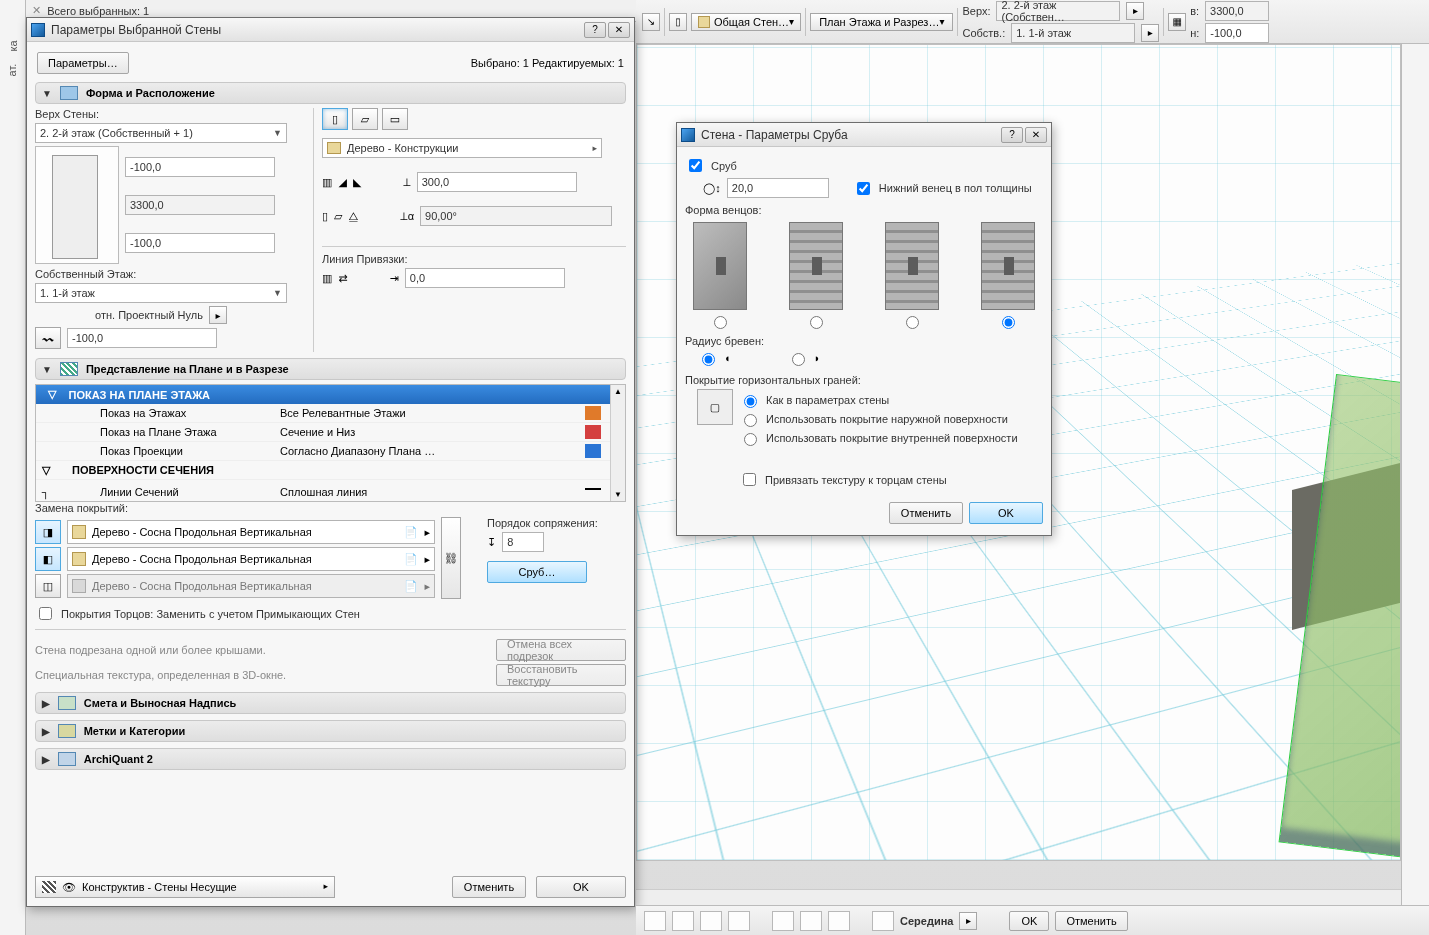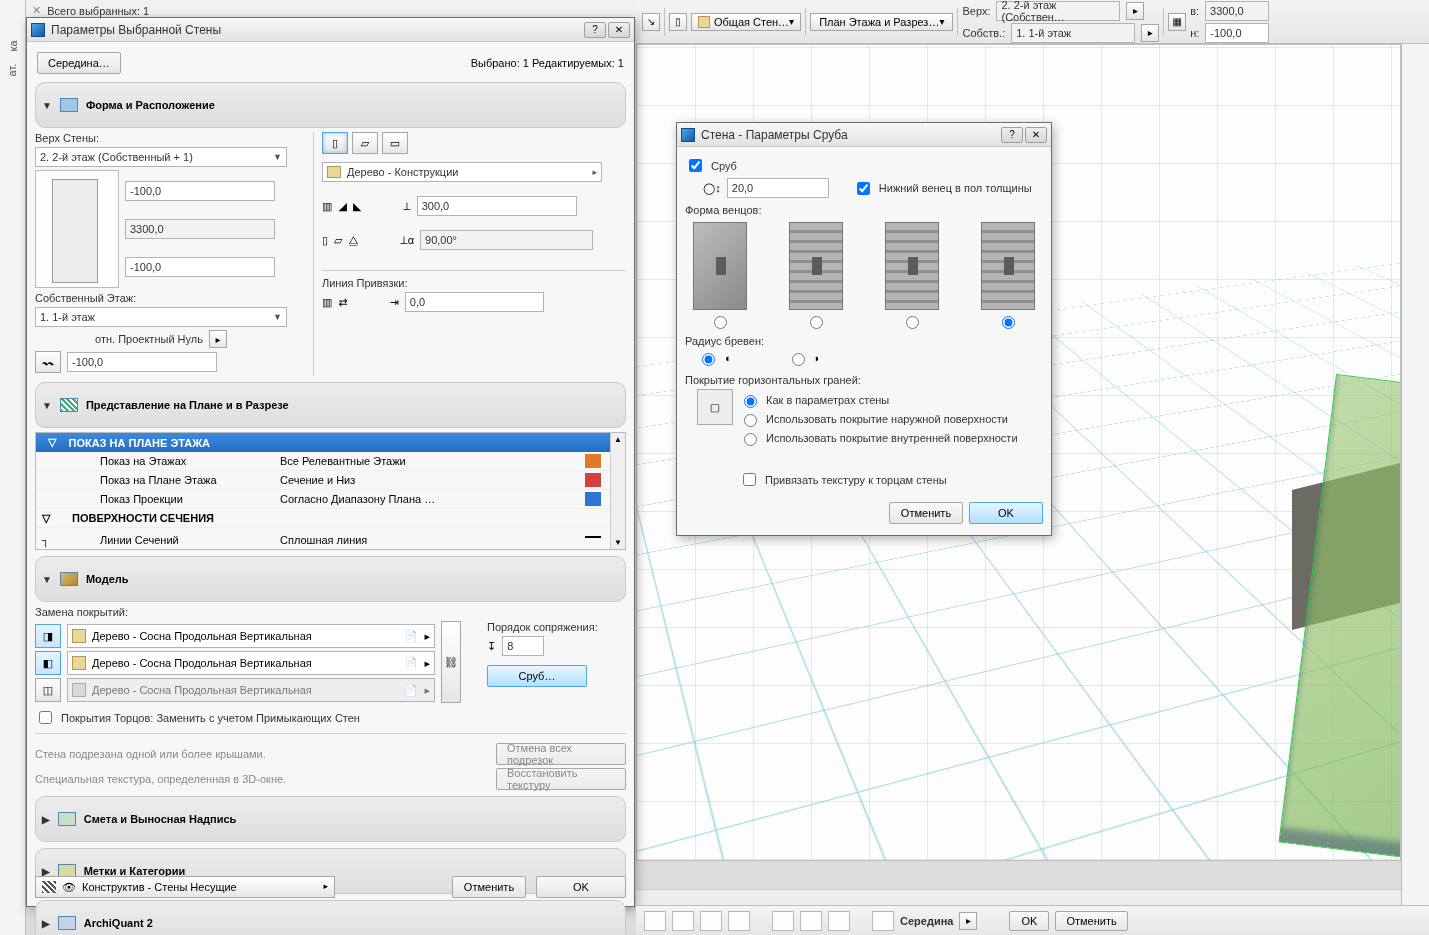--- a/index.html
+++ b/index.html
@@ -34,21 +34,21 @@
 .titlebar .title { flex: 1; font-size: 12px; color: #333; }
 .winbtns { display: flex; gap: 2px; }
 .winbtn { width: 22px; height: 16px; background: linear-gradient(#f0f0f0,#d6d6d6); border: 1px solid #9f9f9f; border-radius: 2px; display: flex; align-items: center; justify-content: center; font-size: 10px; cursor: pointer; }
 
 .dlg-body { padding: 6px 8px 8px 8px; }
 .btn { display: inline-flex; align-items: center; justify-content: center; min-width: 74px; height: 22px; padding: 0 10px; background: linear-gradient(#fafafa,#e6e6e6); border: 1px solid #a6a6a6; border-radius: 2px; cursor: pointer; }
 .btn.primary { background: linear-gradient(#e8f6ff,#b0e0ff); border-color: #4fa9e0; }
 .btn.small { min-width: 40px; height: 20px; }
 .btn.disabled { color:#888; background:linear-gradient(#f4f4f4,#ececec); }
 
-.section-header { display: flex; align-items: center; gap: 8px; background: linear-gradient(#ececec,#dedede); border: 1px solid #c8c8c8; border-radius: 10px; padding: 15px 6px; margin: 6px 0 4px 0; font-weight: bold; }
+.section-header { display: flex; align-items: center; gap: 8px; background: linear-gradient(#ececec,#dedede); border: 1px solid #c8c8c8; border-radius: 4px; padding: 3px 6px; margin: 6px 0 4px 0; font-weight: bold; }
 .section-header .tri { font-size: 10px; color: #333; }
 .section-header.collapsed .tri::before { content: '▶'; }
 .section-header:not(.collapsed) .tri::before { content: '▼'; }
 .section-icon { width: 18px; height: 14px; background:#9ec7e8; border:1px solid #5488b3; }
 
 .row { display: flex; align-items: center; gap: 6px; margin: 3px 0; }
 .input { height: 20px; border: 1px solid #b3b3b3; background: #fff; padding: 0 4px; display: flex; align-items: center; color: #333; }
 .input.ro { background: #f2f2f2; }
 .swatchbtn { width: 26px; height: 22px; border: 1px solid #a6a6a6; background: linear-gradient(#fff,#e6e6e6); display:flex;align-items:center;justify-content:center; }
 .select { position: relative; }
@@ -172,21 +172,21 @@
     <div class="titlebar">
       <span class="appicon"></span>
       <span class="title">Параметры Выбранной Стены</span>
       <div class="winbtns">
         <span class="winbtn">?</span>
         <span class="winbtn">✕</span>
       </div>
     </div>
     <div class="dlg-body">
       <div class="topbar">
-        <span class="btn">Середина…</span>
+        <span class="btn">Параметры…</span>
         <span>Выбрано: 1 Редактируемых: 1</span>
       </div>
 
       <div class="section-header">
         <span class="tri"></span>
           <span class="section-icon"></span>
         <span>Форма и Расположение</span>
       </div>
 
       <div class="split">
@@ -237,30 +237,30 @@
             <span style="width:30px"></span>
             <span class="tb">⟂</span>
             <span class="input" style="width:160px">300,0</span>
           </div>
           <div class="row" style="margin-top:14px">
             <span class="tb sel">▯</span>
             <span class="tb">▱</span>
             <span class="tb">⧋</span>
             <span style="width:30px"></span>
             <span class="tb">⟂α</span>
-            <span class="input ro" style="width:173px">90,00°</span>
+            <span class="input ro" style="width:192px">90,00°</span>
           </div>
           <div style="border-top:1px solid #ccc;margin-top:20px;padding-top:6px">
             <div class="labelsm">Линия Привязки:</div>
             <div class="row">
               <span class="tb">▥</span>
               <span class="tb">⇄</span>
               <span style="width:30px"></span>
               <span class="tb">⇥</span>
-              <span class="input" style="width:139px">0,0</span>
+              <span class="input" style="width:160px">0,0</span>
             </div>
           </div>
         </div>
       </div>
 
       <div class="section-header">
         <span class="tri"></span>
           <span class="section-icon" style="background:repeating-linear-gradient(45deg,#4a8,#4a8 2px,#fff 2px,#fff 4px)"></span>
         <span>Представление на Плане и в Разрезе</span>
       </div>
@@ -295,25 +295,20 @@
           </div>
         <div class="tbl-row">
             <span class="ind">┐</span>
             <span class="c1">Линии Сечений</span>
             <span class="c2">Сплошная линия</span>
             <span class="ic" style="border-top:2px solid #000;margin-top:6px"></span>
           </div>
         <div class="scroll"></div>
       </div>
 
-      <div class="section-header">
-        <span class="tri"></span>
-          <span class="section-icon" style="background:linear-gradient(135deg,#d9b96a,#b38a2f)"></span>
-        <span>Модель</span>
-      </div>
       <div class="labelsm">Замена покрытий:</div>
       <div class="row" style="align-items:flex-start">
         <div style="flex:0 0 400px">
           <div class="surface-row">
             <span class="surface-btn sel">◨</span>
             <div class="surface-input">
                 <span style="width:14px;height:14px;background:#e9d79a;border:1px solid #b49850"></span>
                 <span style="flex:1">Дерево - Сосна Продольная Вертикальная</span>
                 <span>📄</span>
                 <span>▸</span>

